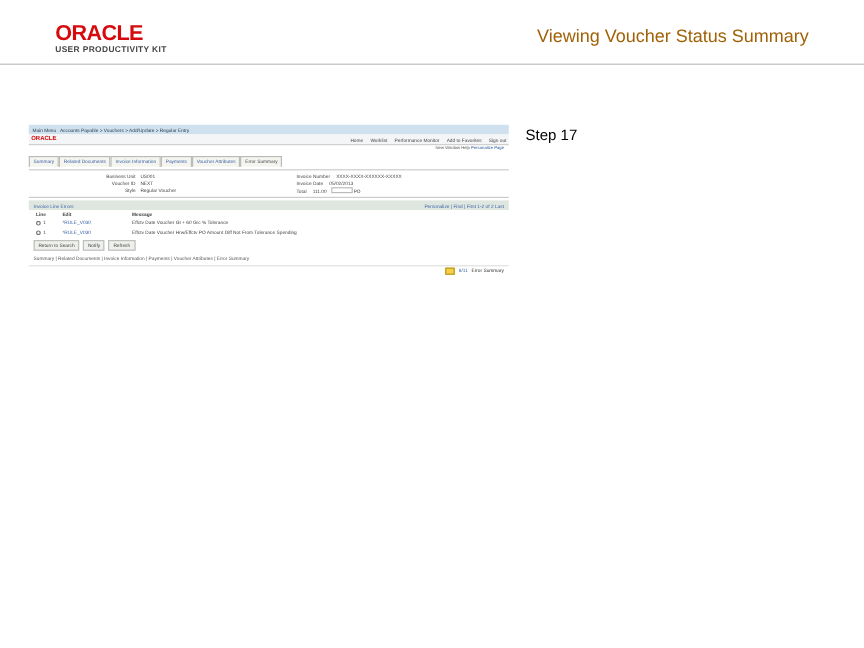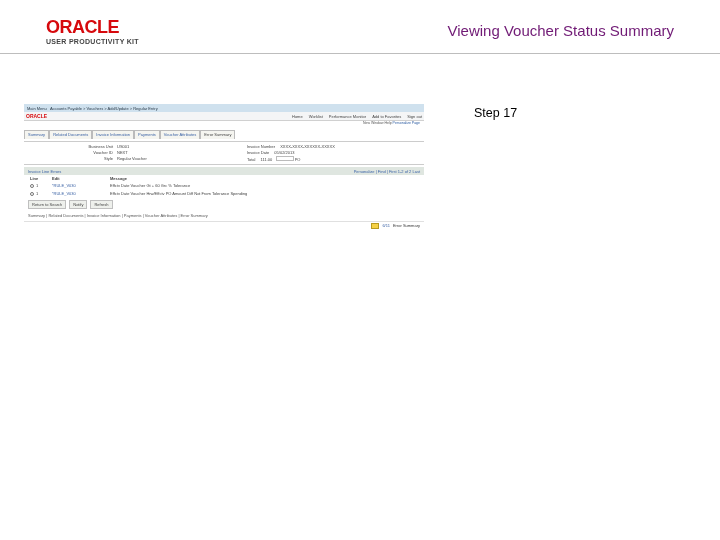--- a/index.html
+++ b/index.html
@@ -3,24 +3,24 @@
 <meta charset="utf-8">
 <style>
   * { margin:0; padding:0; box-sizing:border-box; }
   body { width:720px; height:540px; font-family:Arial,Helvetica,sans-serif; background:#fff; color:#000; }
 
   
   .header { display:flex; align-items:flex-start; justify-content:space-between; padding:18px 46px 8px 46px; border-bottom:1px solid #bdbdbd; }
   .logo-block { display:flex; flex-direction:column; line-height:1.1; }
   .logo-oracle { font-family:Arial,Helvetica,sans-serif; font-weight:bold; color:#d6090d; font-size:18px; letter-spacing:-0.5px; }
   .logo-upk { font-size:7px; font-weight:bold; color:#444; letter-spacing:0.3px; }
-  .page-title { font-size:15px; color:#701a75; padding-top:4px; }
+  .page-title { font-size:15px; color:#a16207; padding-top:4px; }
 
   
-  .content { display:flex; padding:0;gap:36px; }
+  .content { display:flex; padding:0; }
   .left-col { width:430px; padding:50px 8px 0 24px; }
   .right-col { width:260px; padding:50px 20px 0 8px; font-size:12.5px; line-height:1.45; }
   .step-label { font-weight:400; margin-bottom:22px; }
   .bold { font-weight:bold; }
 
   
   .mini { width:400px; border:0; font-size:4px; color:#333; line-height:1.3; }
   .mini-top { background:#cfe1ee; height:8px; display:flex; align-items:center; padding:0 3px; justify-content:space-between;}
   .mini-top span{font-size:4px; color:#2a3b4a;}
   .mini-menubar { background:#f4f5f6; height:9px; border-bottom:1px solid #d0d0d0; display:flex; align-items:center; padding:0 2px; gap:6px;}

